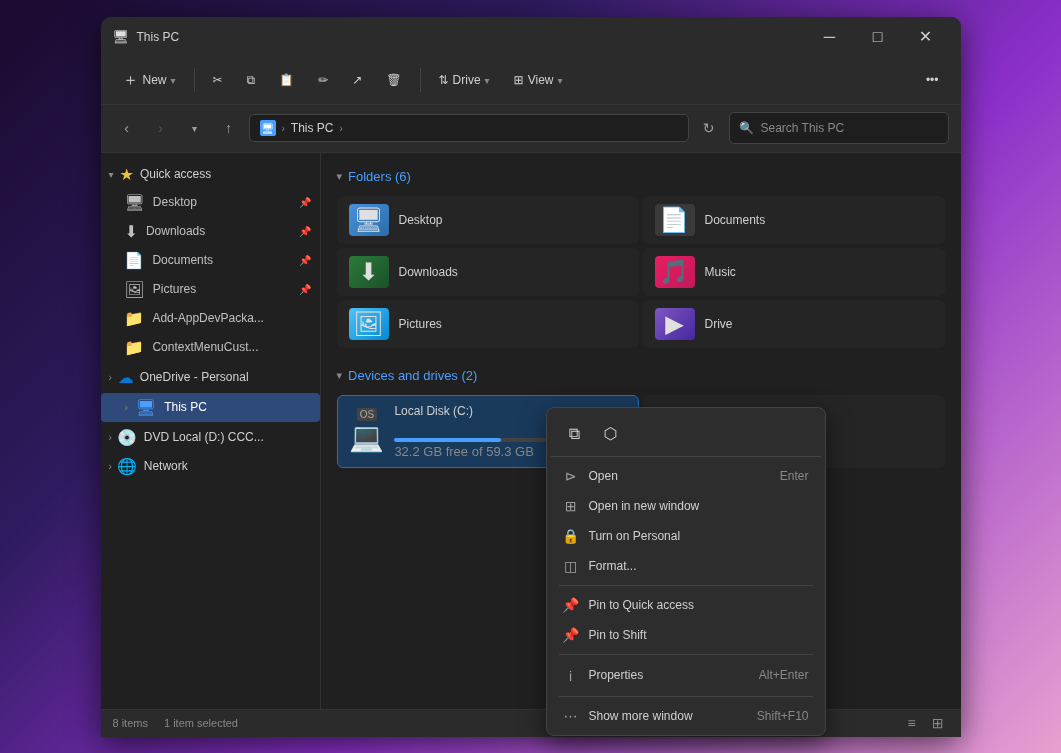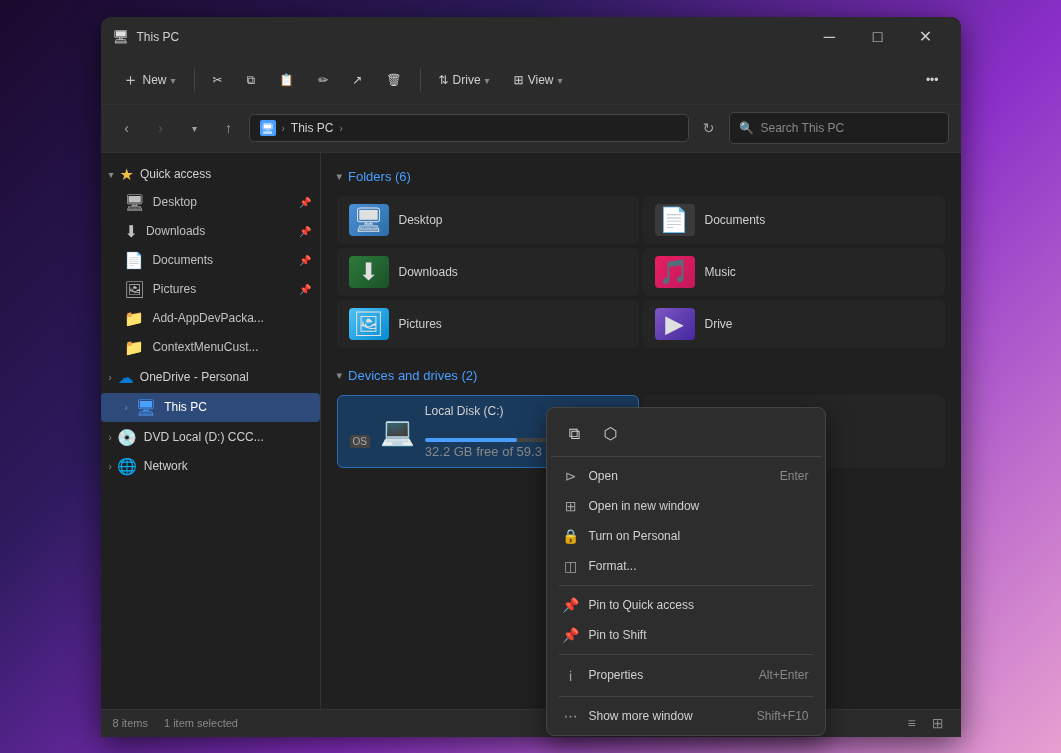--- a/index.html
+++ b/index.html
@@ -548,21 +548,21 @@
           <span class="folder-name">Drive</span>
         </div>
       </div>
 
       <div class="section-header">
         <span style="color:#888;font-size:11px">▾</span>
         <span class="section-title">Devices and drives (2)</span>
       </div>
       <div class="drives-grid">
         <div class="drive-item selected">
-          <div style="display:flex;flex-direction:row;align-items:flex-end;gap:10px">
+          <div style="display:flex;flex-direction:column;align-items:center;gap:0">
             <span style="font-size:10px;background:#444;border-radius:2px;padding:1px 3px;color:#aaa">OS</span>
             <span style="font-size:28px">💻</span>
           </div>
           <div class="drive-info">
             <div class="drive-name">Local Disk (C:)</div>
             <div class="drive-bar-container">
               <div class="drive-bar-fill" style="width:46%"></div>
             </div>
             <div class="drive-size">32.2 GB free of 59.3 GB</div>
           </div>

